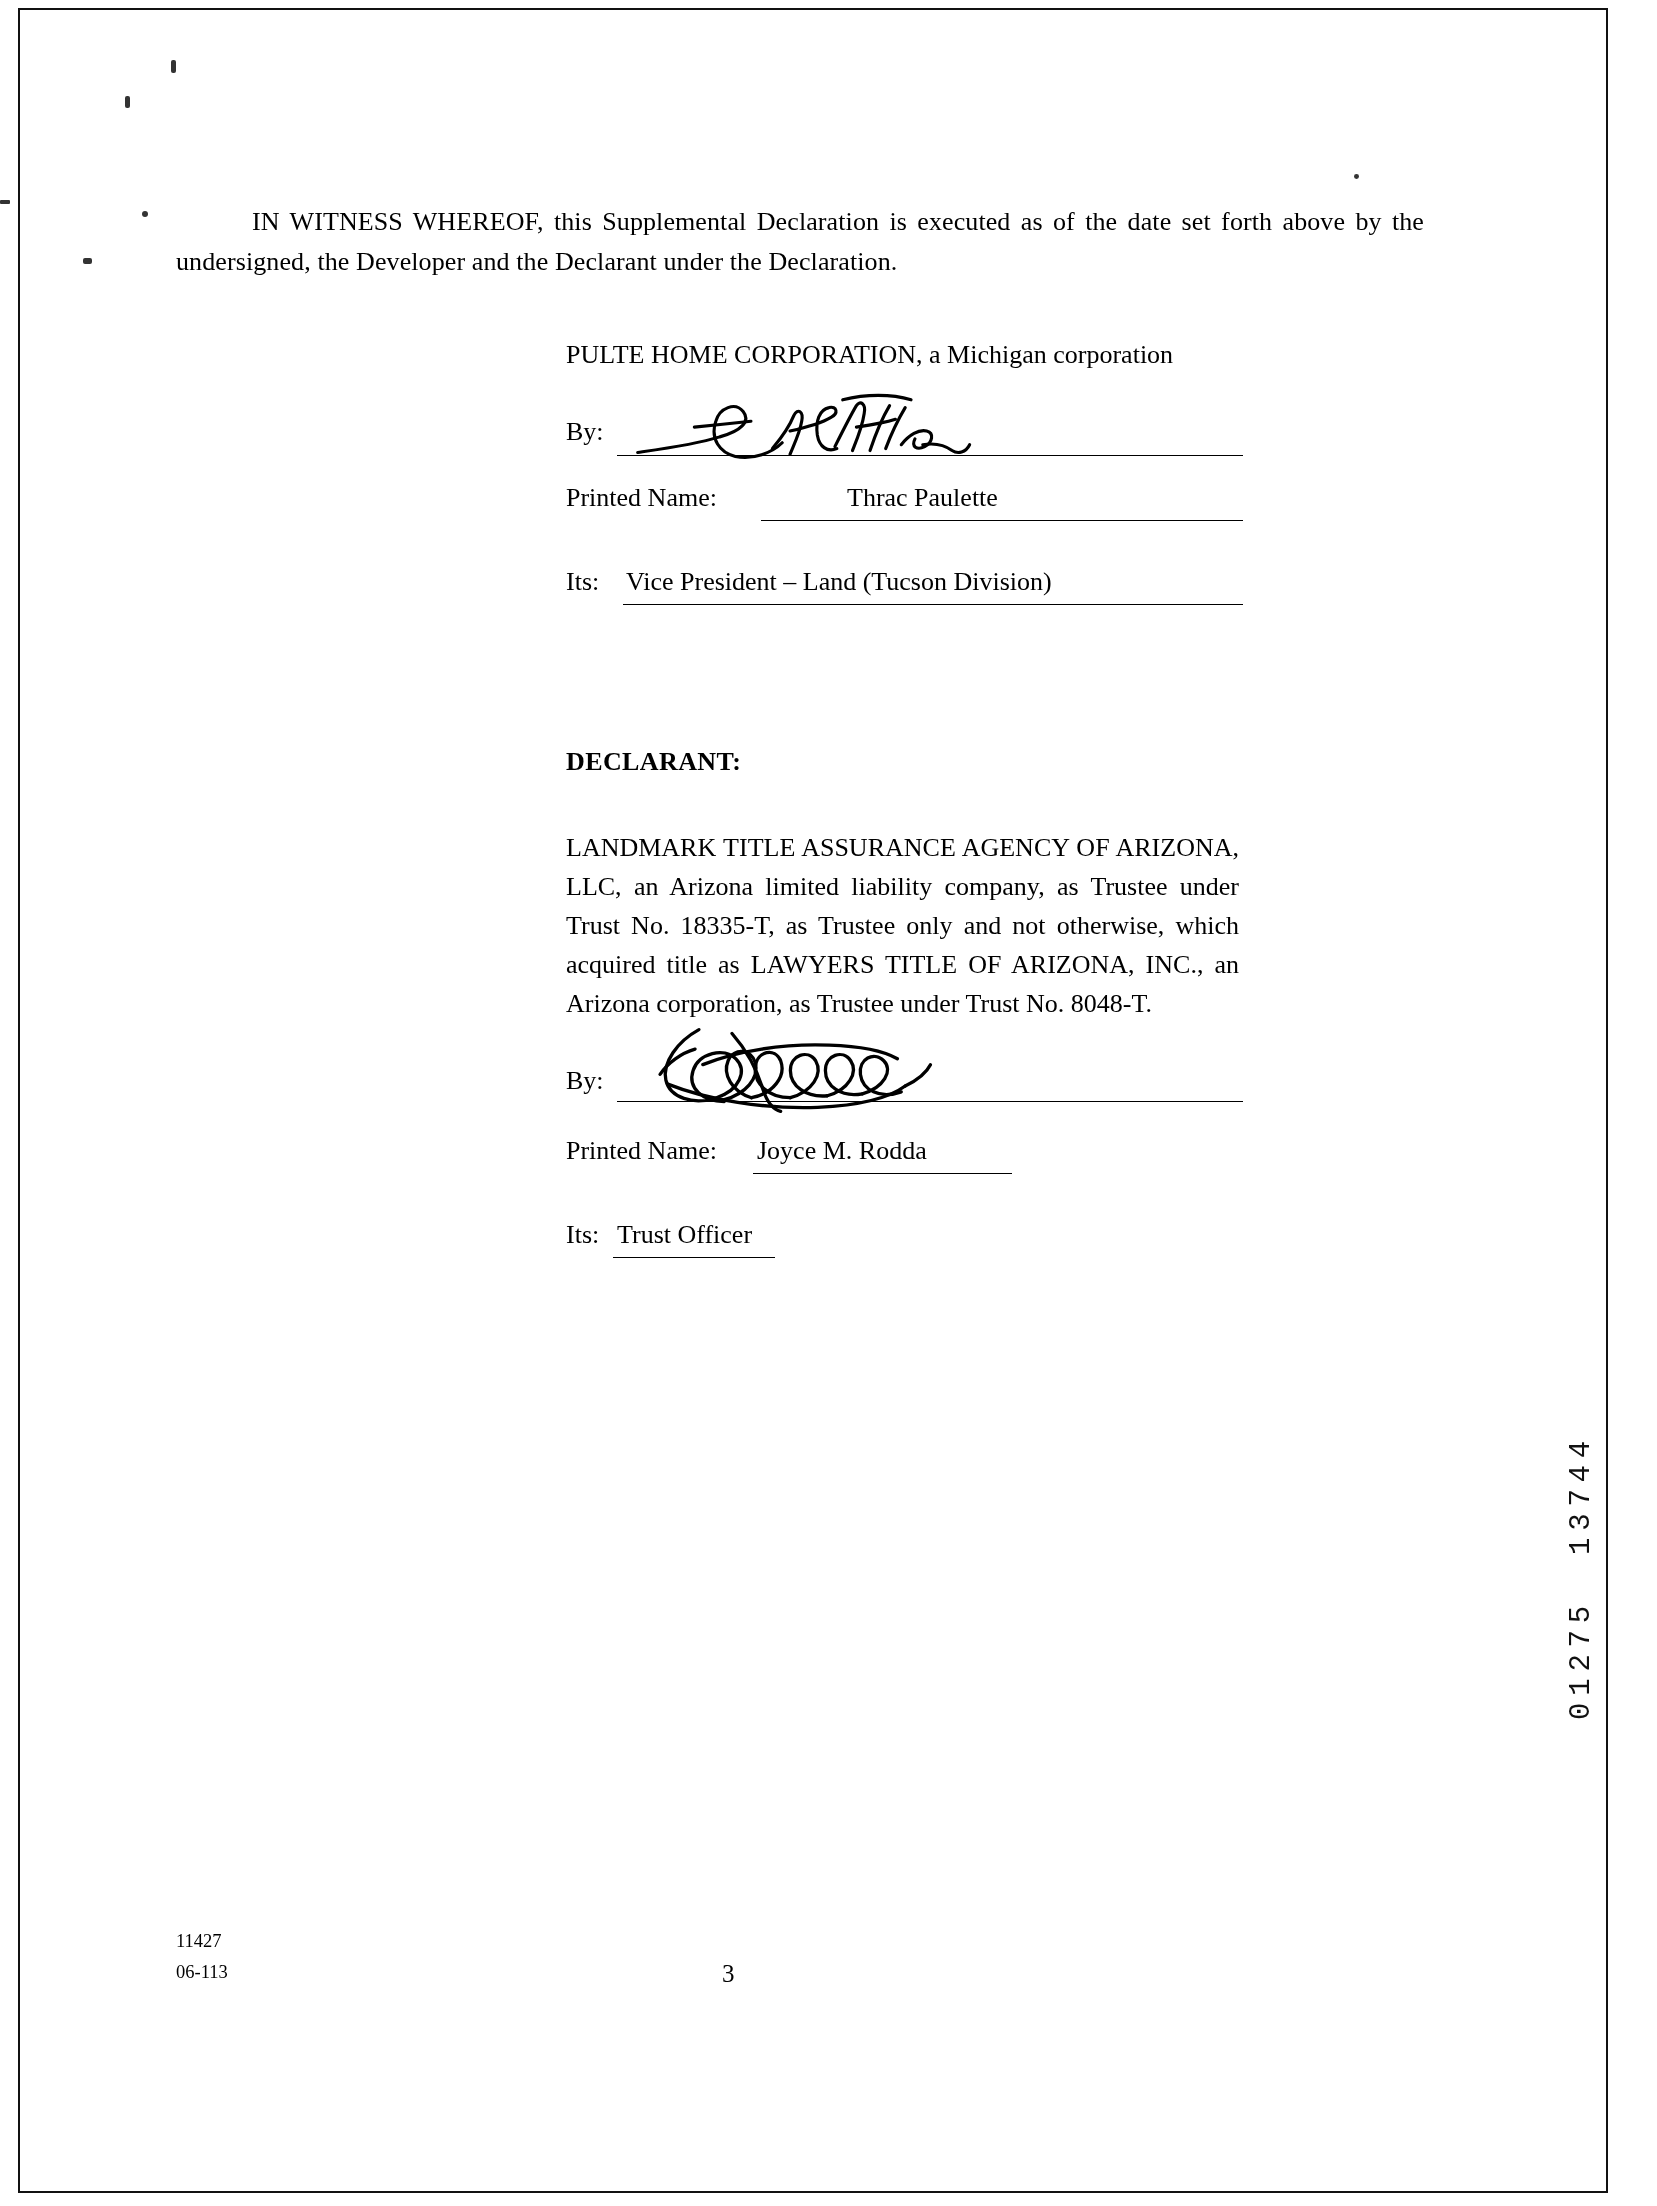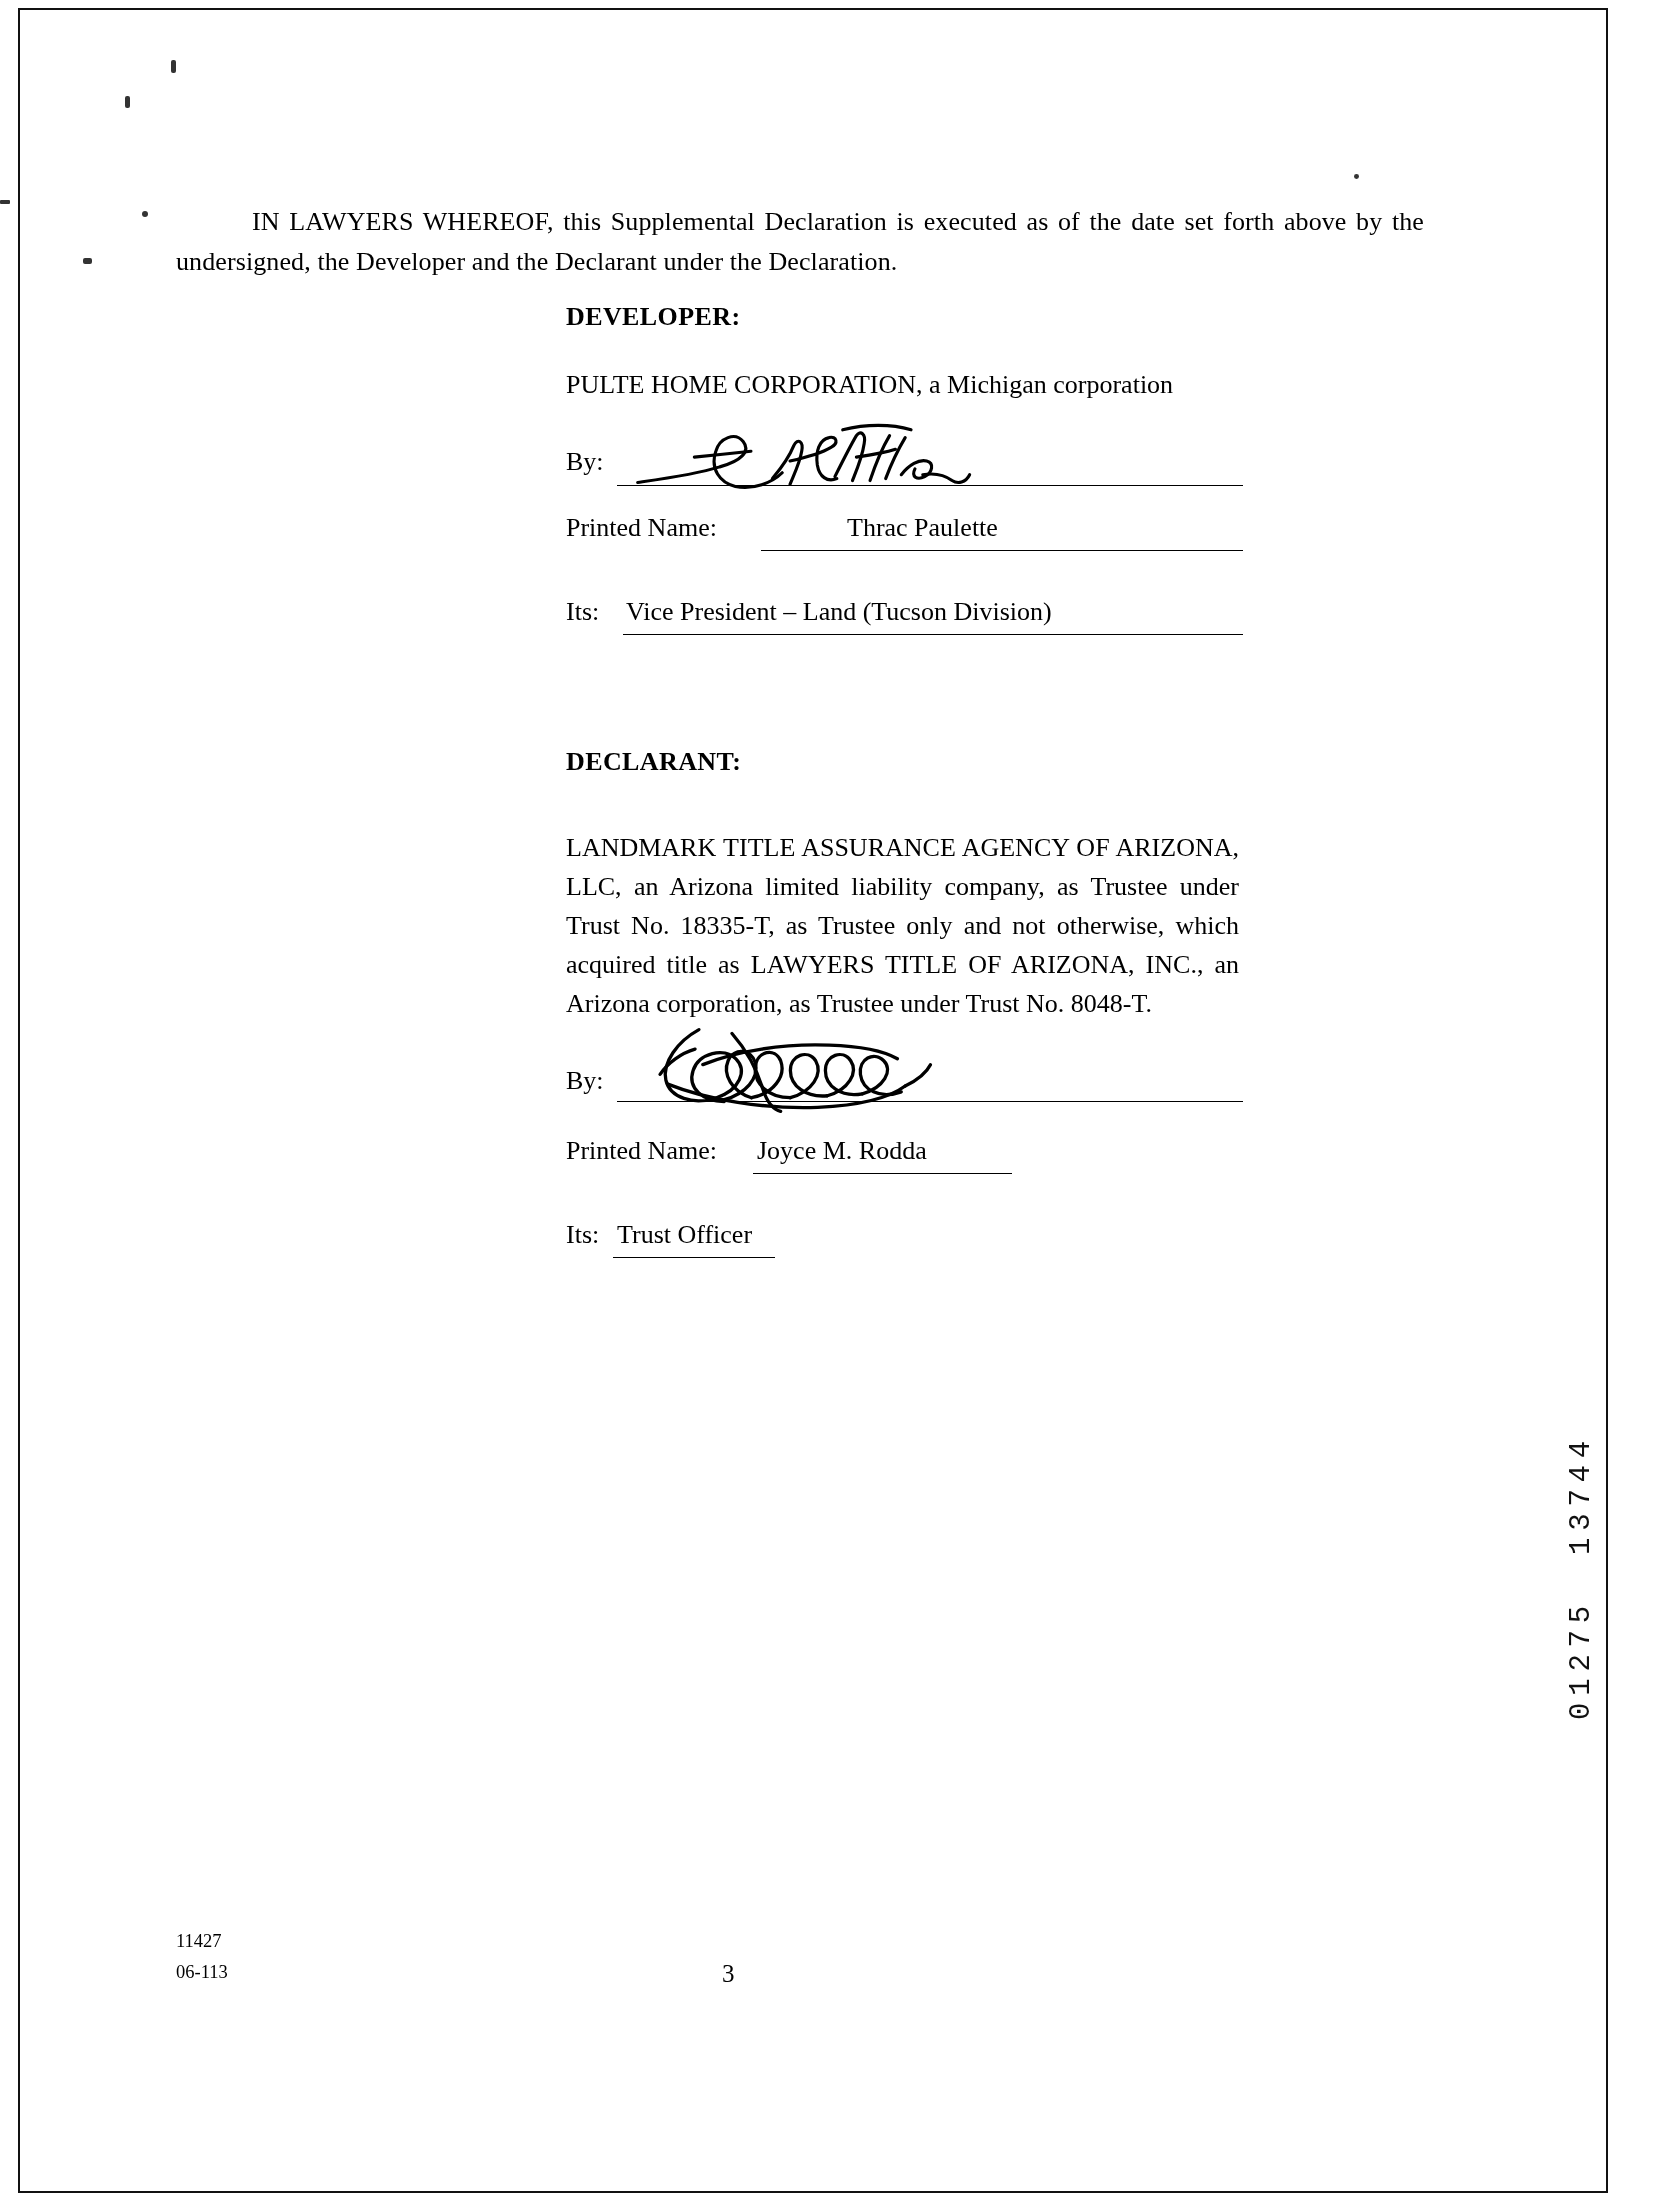--- a/index.html
+++ b/index.html
@@ -121,25 +121,24 @@
   <div class="scan-border"></div>
 
   <div class="speck" style="left:171px;top:60px;width:4.9px;height:12.7px;border-radius:2px;"></div>
   <div class="speck" style="left:125px;top:96px;width:4.9px;height:11.7px;border-radius:2px;"></div>
   <div class="speck" style="left:142px;top:211px;width:5.9px;height:5.9px;"></div>
   <div class="speck" style="left:83px;top:258px;width:8.8px;height:5.9px;border-radius:2px;"></div>
   <div class="speck" style="left:0px;top:200px;width:9.8px;height:3.9px;border-radius:1px;"></div>
   <div class="speck" style="left:1354px;top:174px;width:4.9px;height:4.9px;"></div>
 
   <div class="content">
-    <p class="intro">IN LAWYERS WHEREOF, this Supplemental Declaration is executed as of the date set forth above by the undersigned, the Developer and the Declarant under the Declaration.</p>
+    <p class="intro">IN WITNESS WHEREOF, this Supplemental Declaration is executed as of the date set forth above by the undersigned, the Developer and the Declarant under the Declaration.</p>
   </div>
 
   <div class="block" style="top:302px;">
-    <div class="heading">DEVELOPER:</div>
 
     <div class="party" style="margin-top:33px; width:671px;">PULTE HOME CORPORATION, a Michigan corporation</div>
 
     <div style="position:relative; height:64px; margin-top:21.5px;">
       <span class="typed" style="position:absolute;left:0;top:21.5px;">By:</span>
       <div class="rule" style="left:51px; top:59px; width:626px;"></div>
       <svg class="sig" width="410" height="88" viewBox="0 0 420 90" style="left:60px; top:-7.8px;" aria-label="signature">
         <g fill="none" stroke="#000" stroke-width="3.2" stroke-linecap="round" stroke-linejoin="round">
           <path d="M12 66 C 40 62, 70 58, 96 50 C 118 44, 128 34, 120 24 C 112 14, 96 20, 92 34 C 86 52, 96 66, 112 70 C 130 74, 150 66, 160 56"></path>
           <path d="M70 40 C 88 38, 110 36, 128 34"></path>

